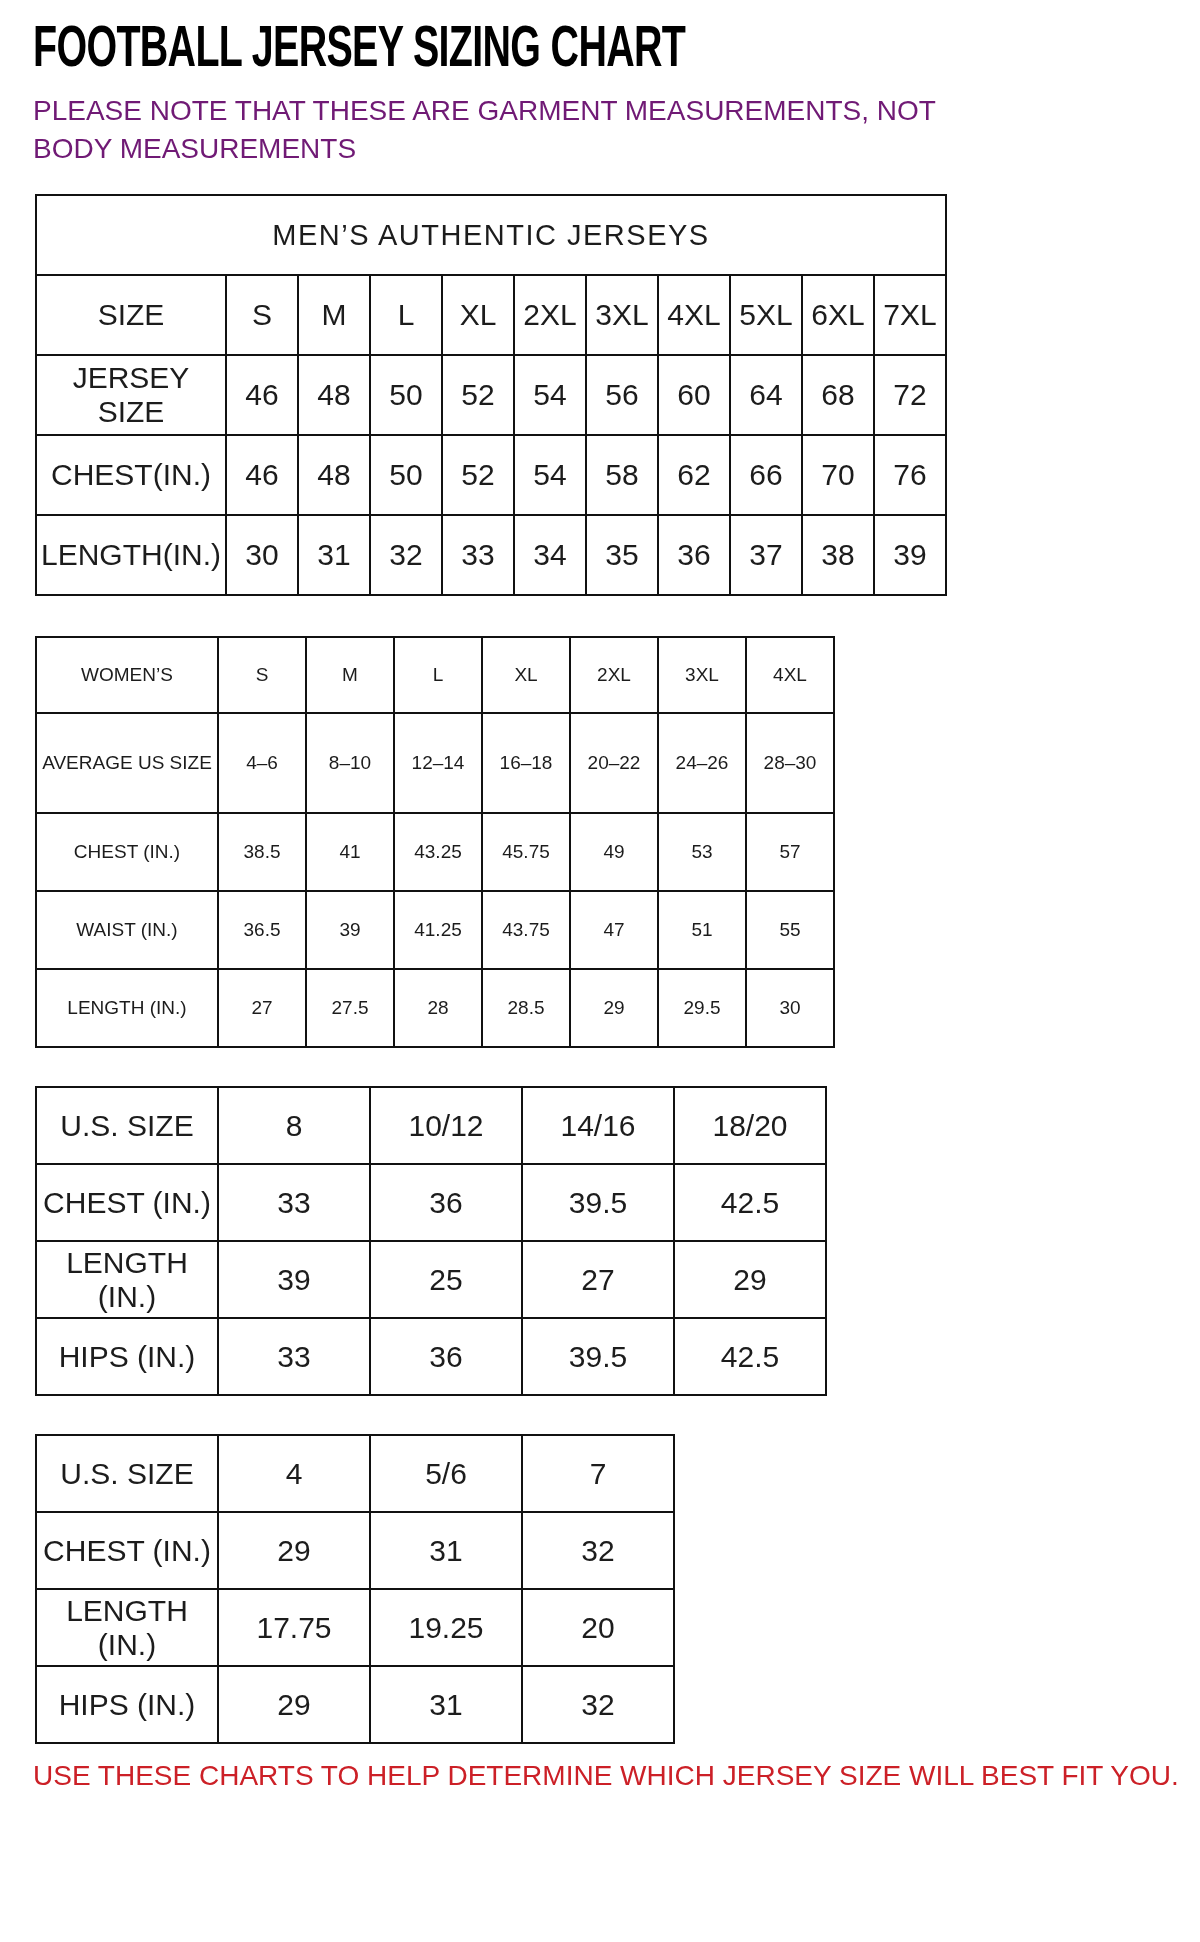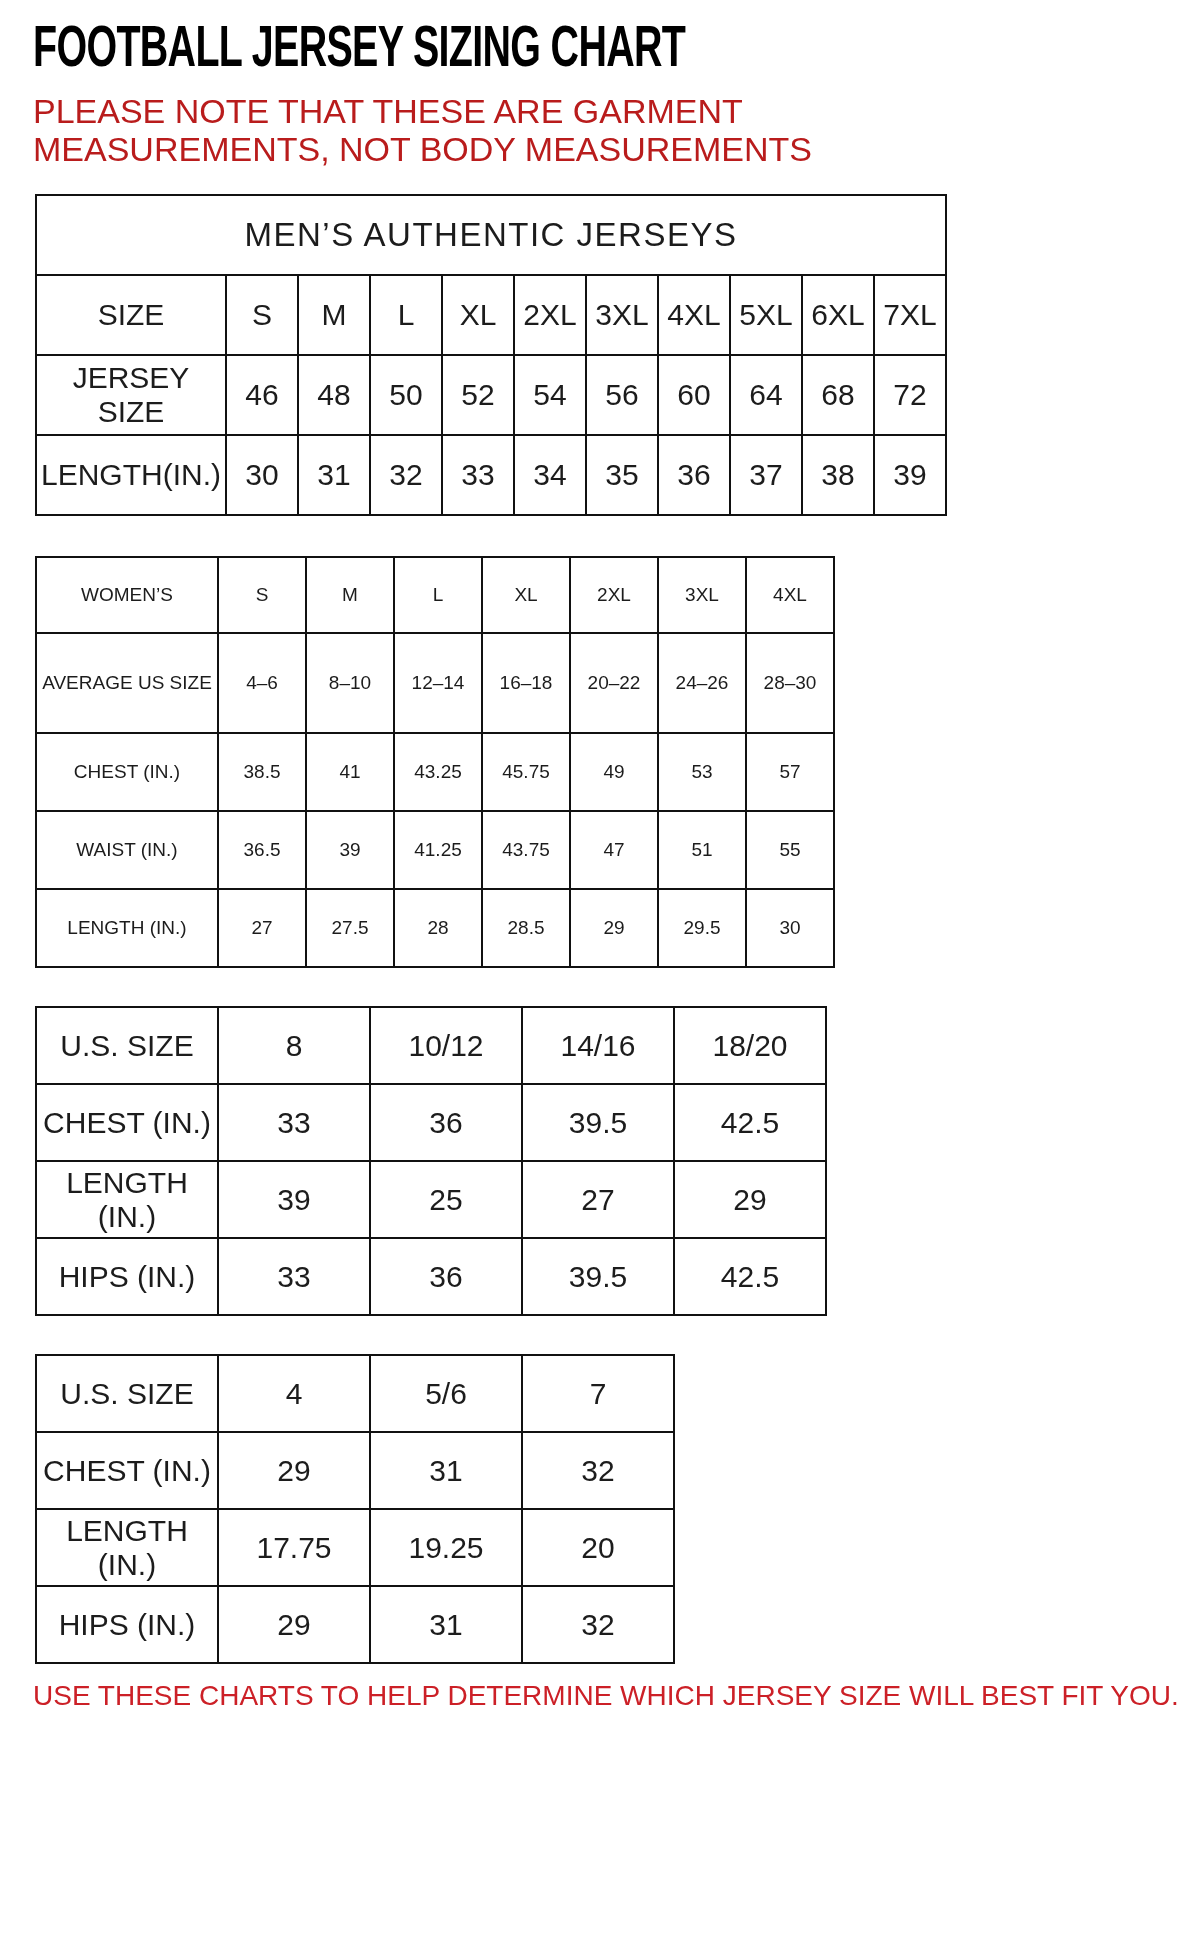--- a/index.html
+++ b/index.html
@@ -10,41 +10,41 @@
     color:#1c1c1c;
     padding:16px 30px 0 33px;
   }
   .page-title {
     font-size:58px; font-weight:900; color:#000;
     letter-spacing:-1px; white-space:nowrap; line-height:60px;
     transform:scaleX(0.68); transform-origin:left center;
   }
   .note {
     margin-top:16px; width:940px;
-    font-size:34px; line-height:38px;
-    color:#b91c1c;
+    font-size:28px; line-height:38px;
+    color:#701a75;
   }
   table.tbl {
     border-collapse:collapse; table-layout:fixed;
     margin-left:2px;
   }
   table.tbl td {
     border:2px solid #111111;
     text-align:center; vertical-align:middle;
     font-size:30px; color:#1c1c1c; background:#ffffff;
     padding:0 4px;
     overflow:hidden;
   }
   td.gray { background:#7f7f7f; color:#ffffff; }
   td.lbl { font-size:29px; }
 
   
   table.mens { margin-top:26px; }
   table.mens td { height:80px; }
-  table.mens td.band { font-size:33px; letter-spacing:1.5px; }
+  table.mens td.band { font-size:29px; letter-spacing:1.5px; }
   table.mens col.lblcol { width:186px; }
   table.mens col.datacol { width:72px; }
 
   
   table.womens { margin-top:40px; }
   table.womens td { height:78px; }
   table.womens tr.hdr td { height:76px; }
   table.womens tr.r-avg td { height:100px; }
   table.womens col.lblcol { width:182px; }
   table.womens col.datacol { width:88px; }
@@ -113,20 +113,33 @@
     <td>50</td>
     <td>52</td>
     <td>54</td>
     <td>56</td>
     <td>60</td>
     <td>64</td>
     <td>68</td>
     <td>72</td>
   </tr>
   <tr>
+    <td class="lbl">CHEST(IN.)</td>
+    <td>46</td>
+    <td>48</td>
+    <td>50</td>
+    <td>52</td>
+    <td>54</td>
+    <td>58</td>
+    <td>62</td>
+    <td>66</td>
+    <td>70</td>
+    <td>76</td>
+  </tr>
+  <tr>
     <td class="lbl">LENGTH(IN.)</td>
     <td>30</td>
     <td>31</td>
     <td>32</td>
     <td>33</td>
     <td>34</td>
     <td>35</td>
     <td>36</td>
     <td>37</td>
     <td>38</td>

